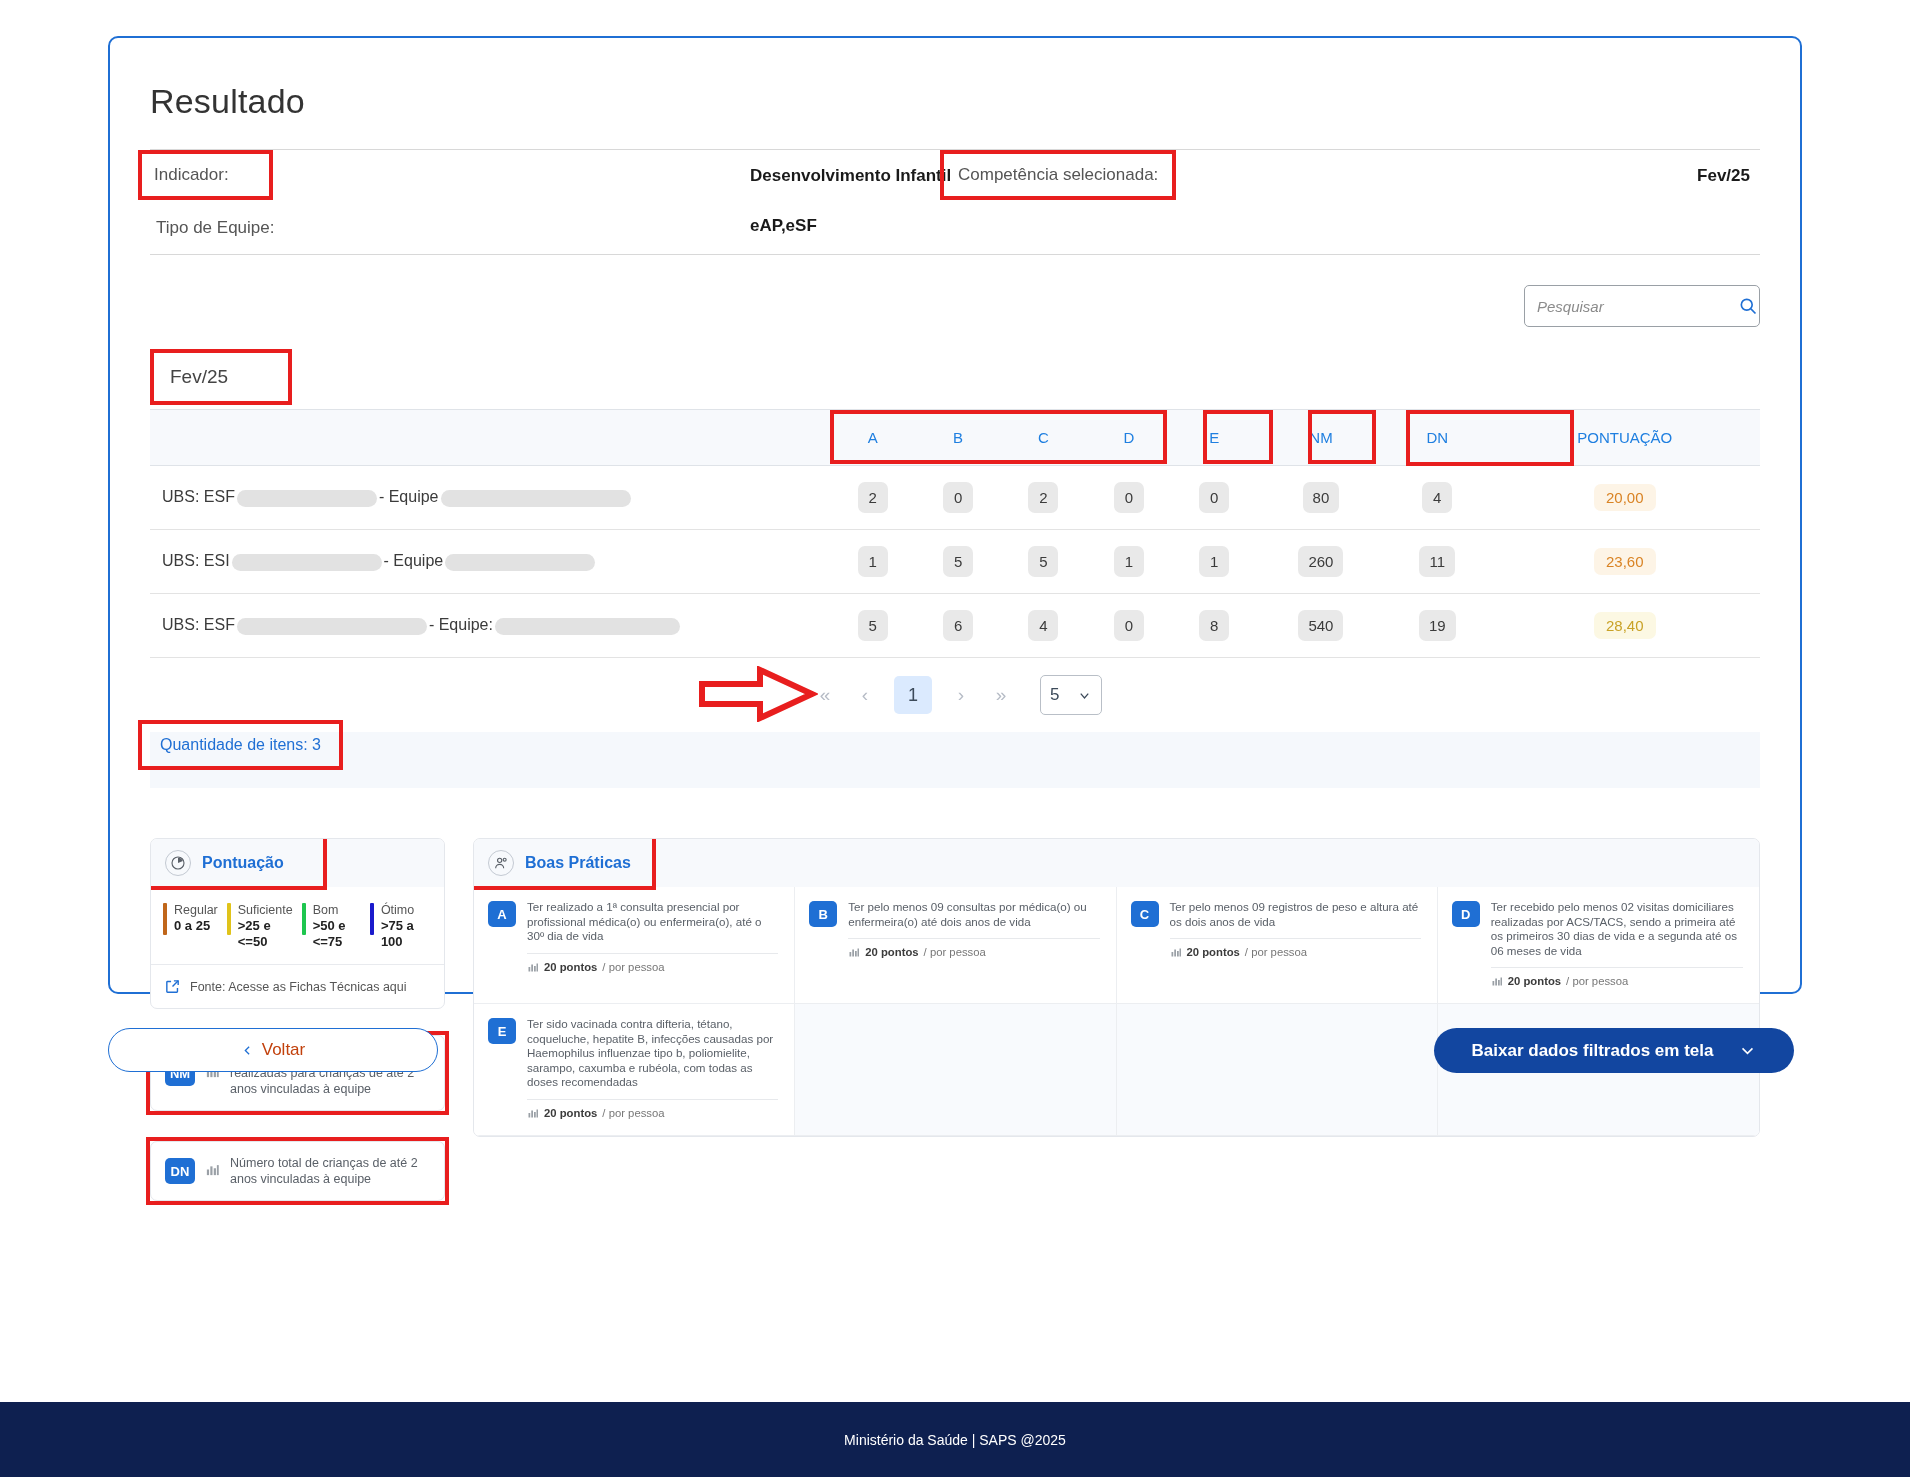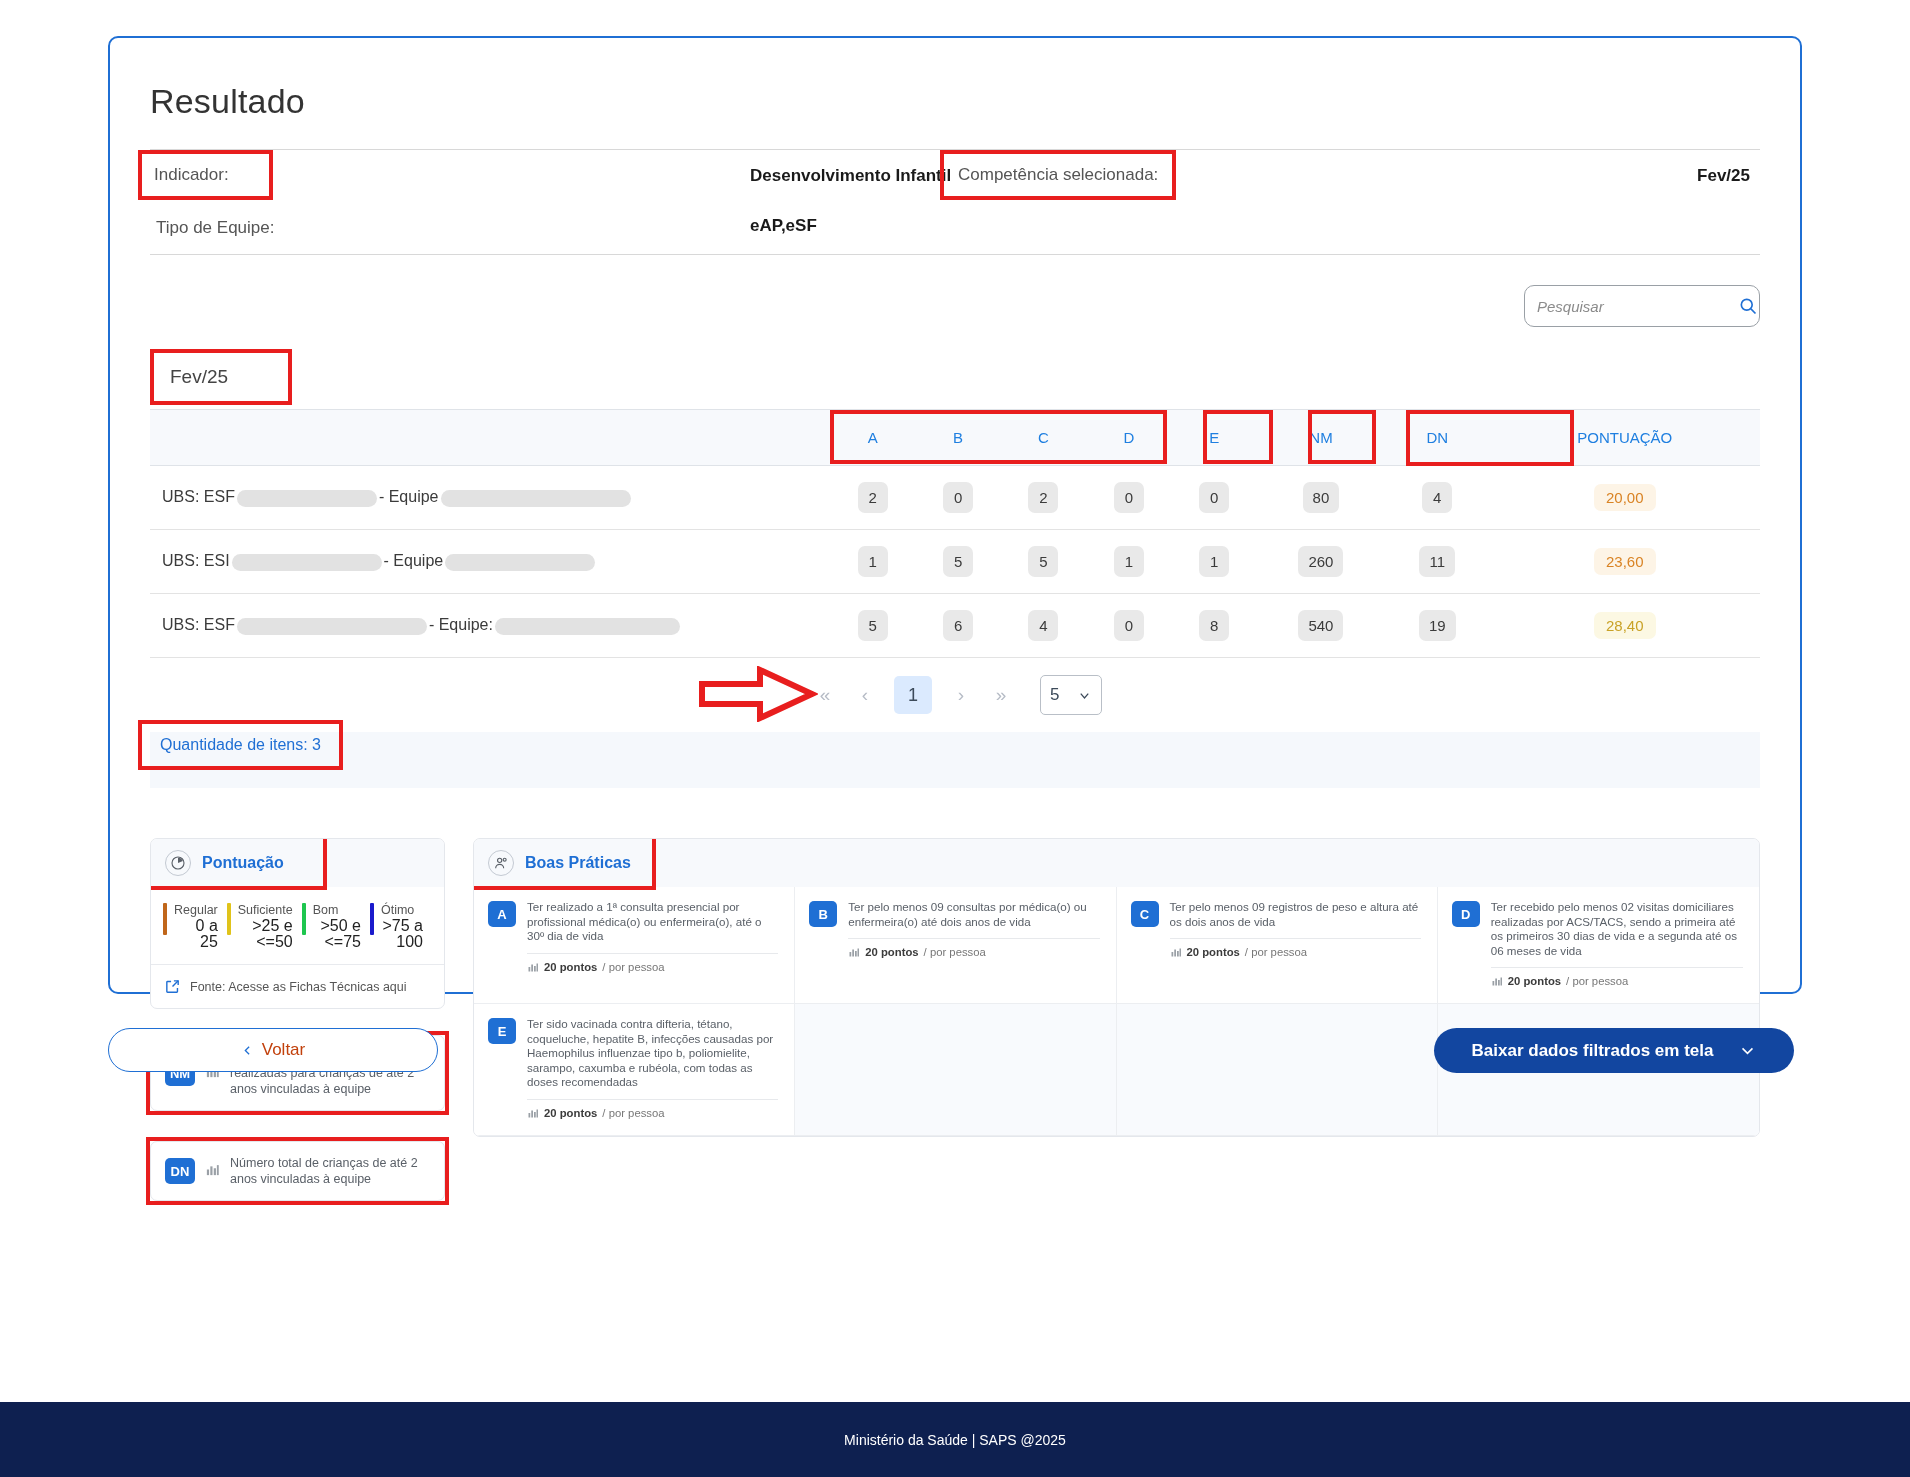--- a/index.html
+++ b/index.html
@@ -54,21 +54,21 @@
   .meta-val-team {
     position: absolute; left: 600px; top: 14px;
     font-size: 17px; color: #1a1a1a; font-weight: 700;
   }
 
   
   .search-wrap {
     display: flex; justify-content: flex-end; margin-top: 30px;
   }
   .search-box {
-    width: 236px; height: 42px; border: 1px solid #9aa0a6; border-radius: 10px;
+    width: 236px; height: 42px; border: 1px solid #9aa0a6; border-radius: 5px;
     display: flex; align-items: center; padding: 0 12px; background: #fff;
   }
   .search-box input {
     border: none; outline: none; flex: 1; font-size: 15px;
     font-family: "Liberation Sans", sans-serif; color: #333;
     font-style: italic; background: transparent;
   }
   .search-box input::placeholder { color: #8b8b8b; font-style: italic; }
   .search-ic { width: 20px; height: 20px; flex: 0 0 20px; }
 
@@ -162,21 +162,21 @@
   .circ-ic {
     width: 26px; height: 26px; border-radius: 50%; border: 1px solid #c3c9d2;
     display: flex; align-items: center; justify-content: center; flex: 0 0 26px;
   }
   .panel-title { font-size: 16px; font-weight: 700; color: #1f6fd4; }
 
   .legend-row { display: flex; padding: 16px 12px 14px 12px; gap: 0; }
   .legend-item { display: flex; gap: 7px; padding-right: 9px; }
   .legend-bar { width: 4px; height: 32px; border-radius: 1px; flex: 0 0 4px; }
   .legend-txt-top { font-size: 12.5px; color: #555; line-height: 15px; }
-  .legend-txt-bot { font-size: 16px; color: #222; font-weight: 400; line-height: 16px; text-align: right; }
+  .legend-txt-bot { font-size: 13px; color: #222; font-weight: 700; line-height: 16px; }
 
   .panel-foot {
     border-top: 1px solid #e8eaee; height: 44px; display: flex;
     align-items: center; gap: 9px; padding: 0 13px;
   }
   .foot-txt { font-size: 12.5px; color: #555; }
 
   .mini-card {
     position: relative; border: 1px solid #e4e7ec; border-radius: 7px;
     background: #fff; display: flex; align-items: center; gap: 10px;

